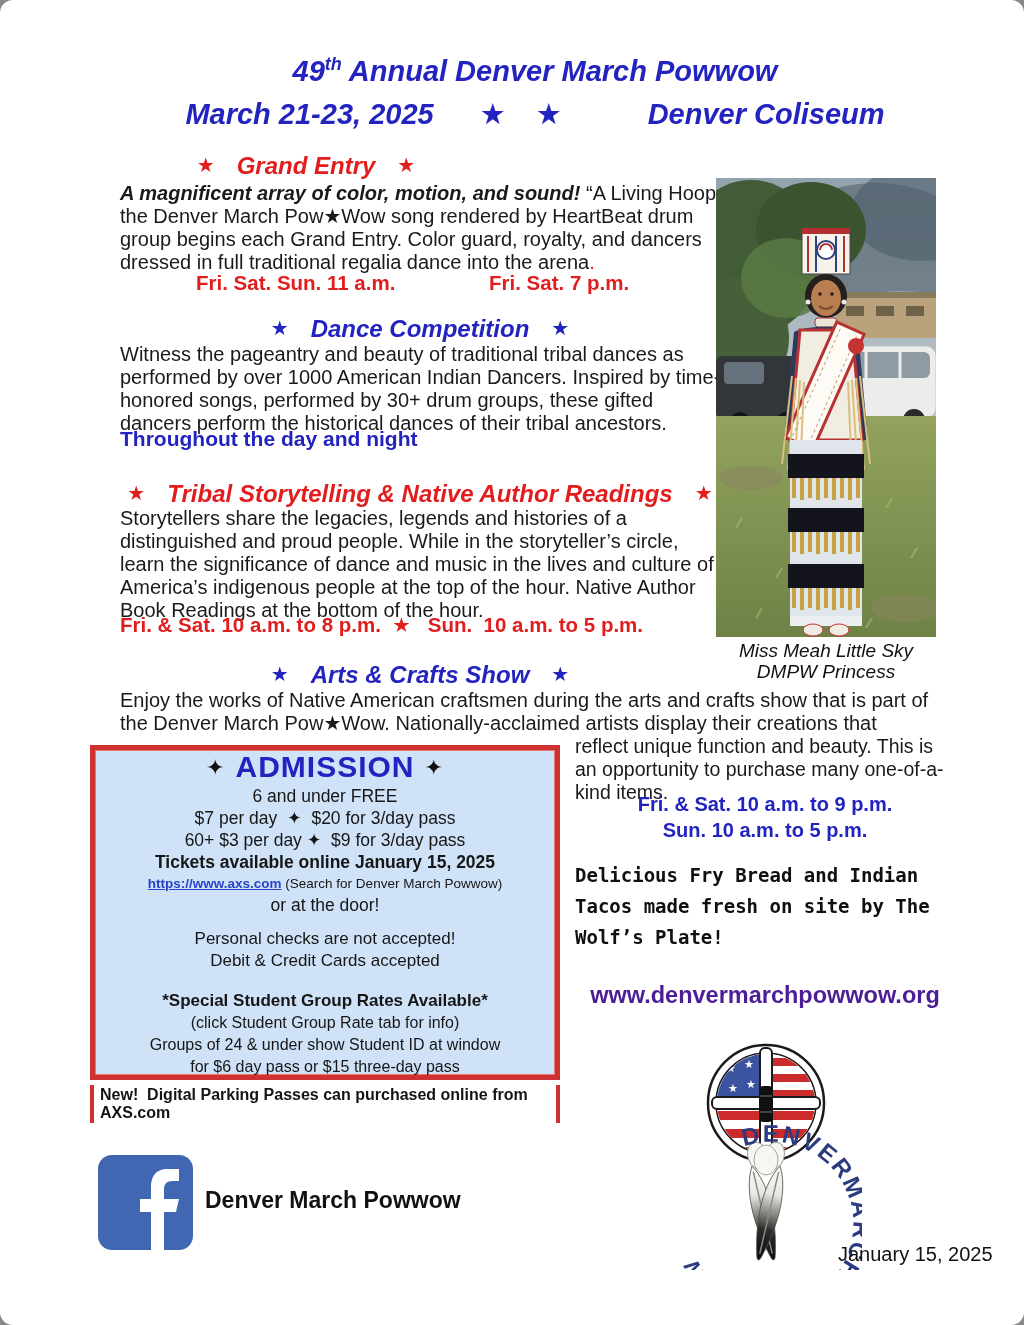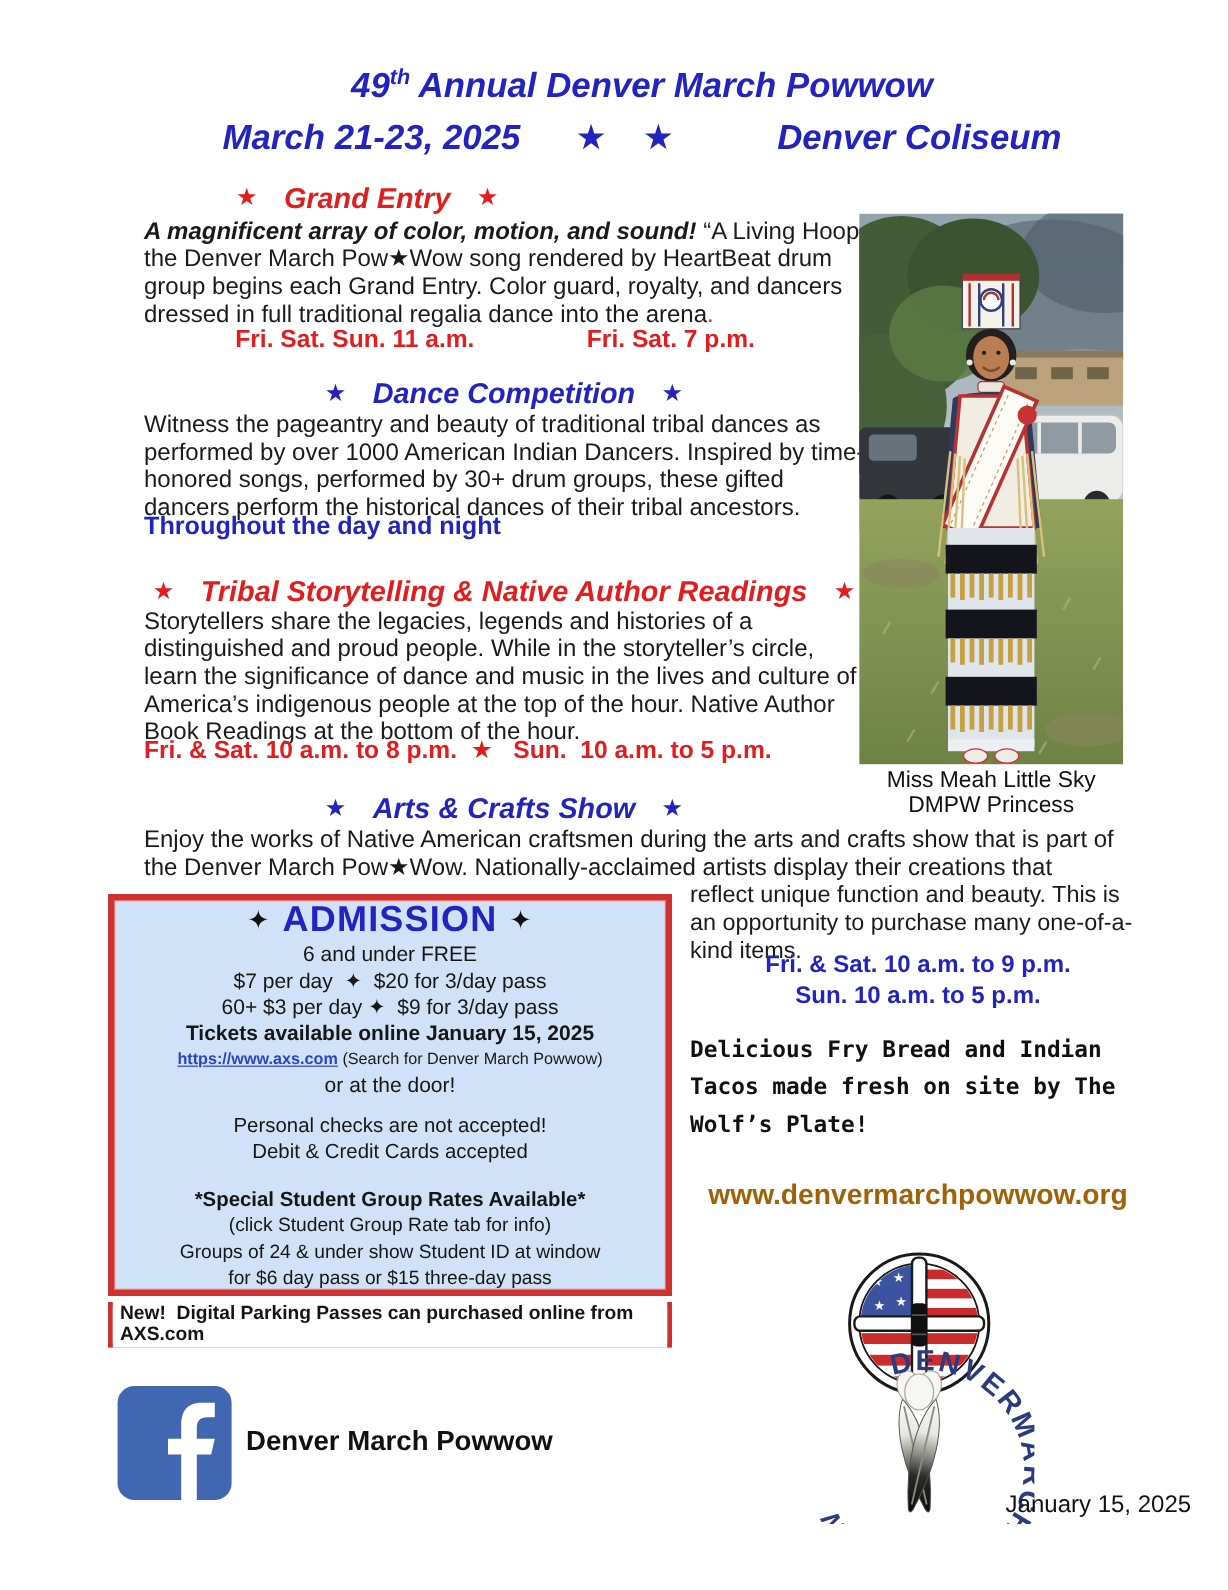--- a/index.html
+++ b/index.html
@@ -1,17 +1,17 @@
 <!DOCTYPE html>
 <html><head>
 <meta charset="utf-8">
 <style>
   html,body{margin:0;padding:0;background:#888;}
   .page{position:relative;width:1024px;height:1325px;background:#ffffff;margin:0 auto;
-        font-family:"Liberation Sans","DejaVu Sans",sans-serif;color:#1a1a1a;overflow:hidden;}
+        font-family:"Liberation Sans","DejaVu Sans",sans-serif;color:#1a1a1a;overflow:hidden;border-radius:13px;}
   .abs{position:absolute;}
   .c{text-align:left;}
   .b{font-weight:bold;}
   .i{font-style:italic;}
   .pre{white-space:pre-wrap;}
   .blue{color:#2323c0;}
   .red{color:#e21d1d;}
 
   
   .title1{left:23px;top:54px;width:1024px;font-size:29px;font-weight:bold;font-style:italic;color:#2323c0;text-align:center;}
@@ -24,21 +24,21 @@
   
   .sec-h{font-size:24px;font-weight:bold;font-style:italic;text-align:center;}
   .sec-h .star{font-size:20px;vertical-align:2px;}
   .sec-h .ht{margin:0 22px;}
 
   .para{font-size:20px;line-height:23px;}
   .times{font-weight:bold;}
 
   
   .photo{left:716px;top:178px;width:220px;height:459px;}
-  .photo-caption{left:666px;top:640px;width:320px;text-align:center;font-size:19px;line-height:21px;color:#111;}
+  .photo-caption{left:666px;top:640px;width:320px;text-align:center;font-style:italic;font-size:19px;line-height:21px;color:#111;}
 
   
   .adm-box{left:90px;top:745px;width:460px;height:325px;background:#cfe2f7;border:5px solid #cf3030;
            box-shadow:inset 0 0 0 1px #e8766f;text-align:center;color:#161616;}
   .adm-h{font-size:30px;line-height:34px;font-weight:bold;color:#2323c0;letter-spacing:1px;}
   .adm-h .dia{color:#111;font-size:22px;vertical-align:2px;font-weight:normal;}
   .adm-h .ht{margin:0 10px;}
   .adm-line{font-size:17.5px;line-height:22px;}
   .adm-line-sm{font-size:16px;line-height:22px;}
   .adm-link-row{font-size:13.5px;line-height:21px;}
@@ -49,21 +49,21 @@
   .park-box{left:90px;top:1085px;width:462px;height:30px;background:#cfe2f7;border:4px solid #cf3030;
             display:flex;align-items:center;justify-content:center;}
   .park-note{background:#ffffff;font-weight:bold;font-size:16px;padding:1px 6px;color:#141414;}
 
   
   .arts-rest{left:575px;top:735px;width:380px;font-size:19.5px;line-height:23px;}
   .arts-t1{left:575px;top:793px;width:380px;text-align:center;color:#2323c0;font-weight:bold;font-size:20px;}
   .arts-t2{left:575px;top:819px;width:380px;text-align:center;color:#2323c0;font-weight:bold;font-size:20px;}
   .food{left:575px;top:860px;width:390px;font-family:"DejaVu Sans Mono",monospace;font-weight:bold;
         font-size:19px;line-height:31px;white-space:pre-line;color:#101010;}
-  .website{left:565px;top:982px;width:400px;text-align:center;font-weight:bold;font-size:23.5px;color:#a16207;}
+  .website{left:565px;top:982px;width:400px;text-align:center;font-weight:bold;font-size:23.5px;color:#4c1d95;}
 
   
   .fb-icon{left:98px;top:1155px;width:95px;height:95px;background:#4267b2;border-radius:14px;overflow:hidden;cursor:pointer;}
   .fb-label{left:205px;top:1187px;font-weight:bold;font-size:23px;color:#111;cursor:pointer;}
 
   .logo{left:672px;top:1008px;width:190px;height:262px;}
   .release-date{left:838px;top:1243px;font-size:20px;color:#111;}
 </style>
 </head>
 <body>

